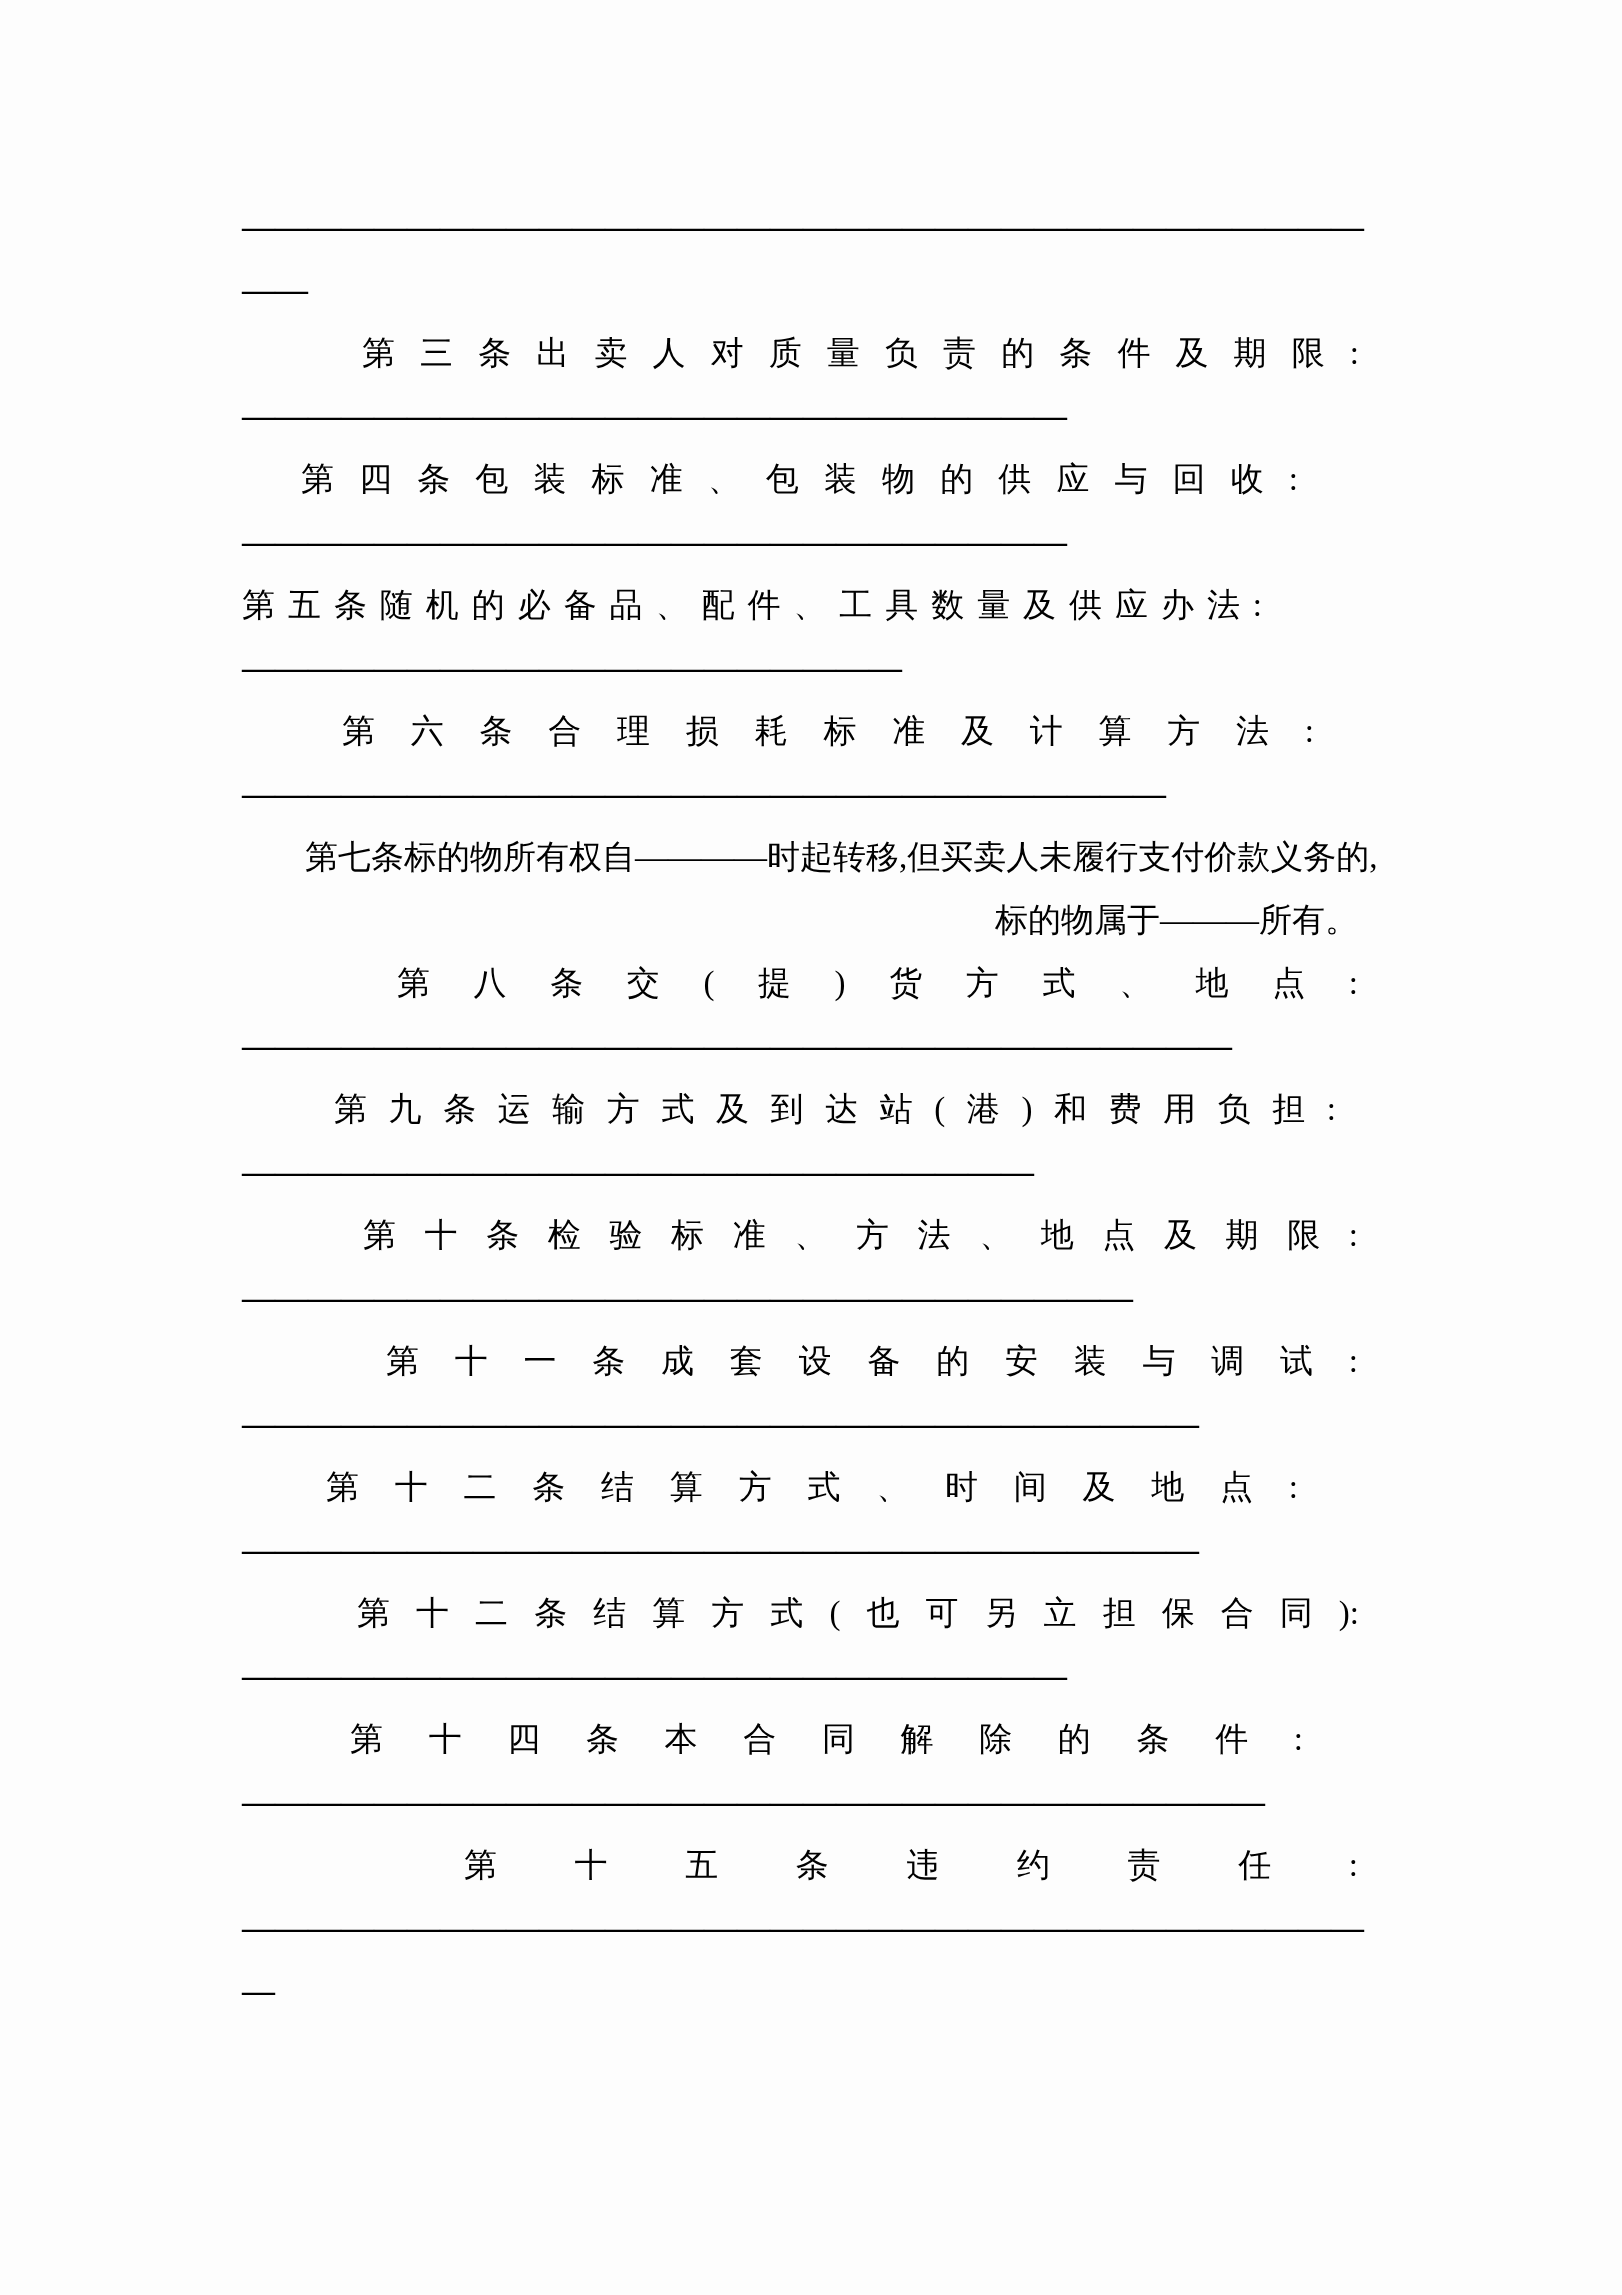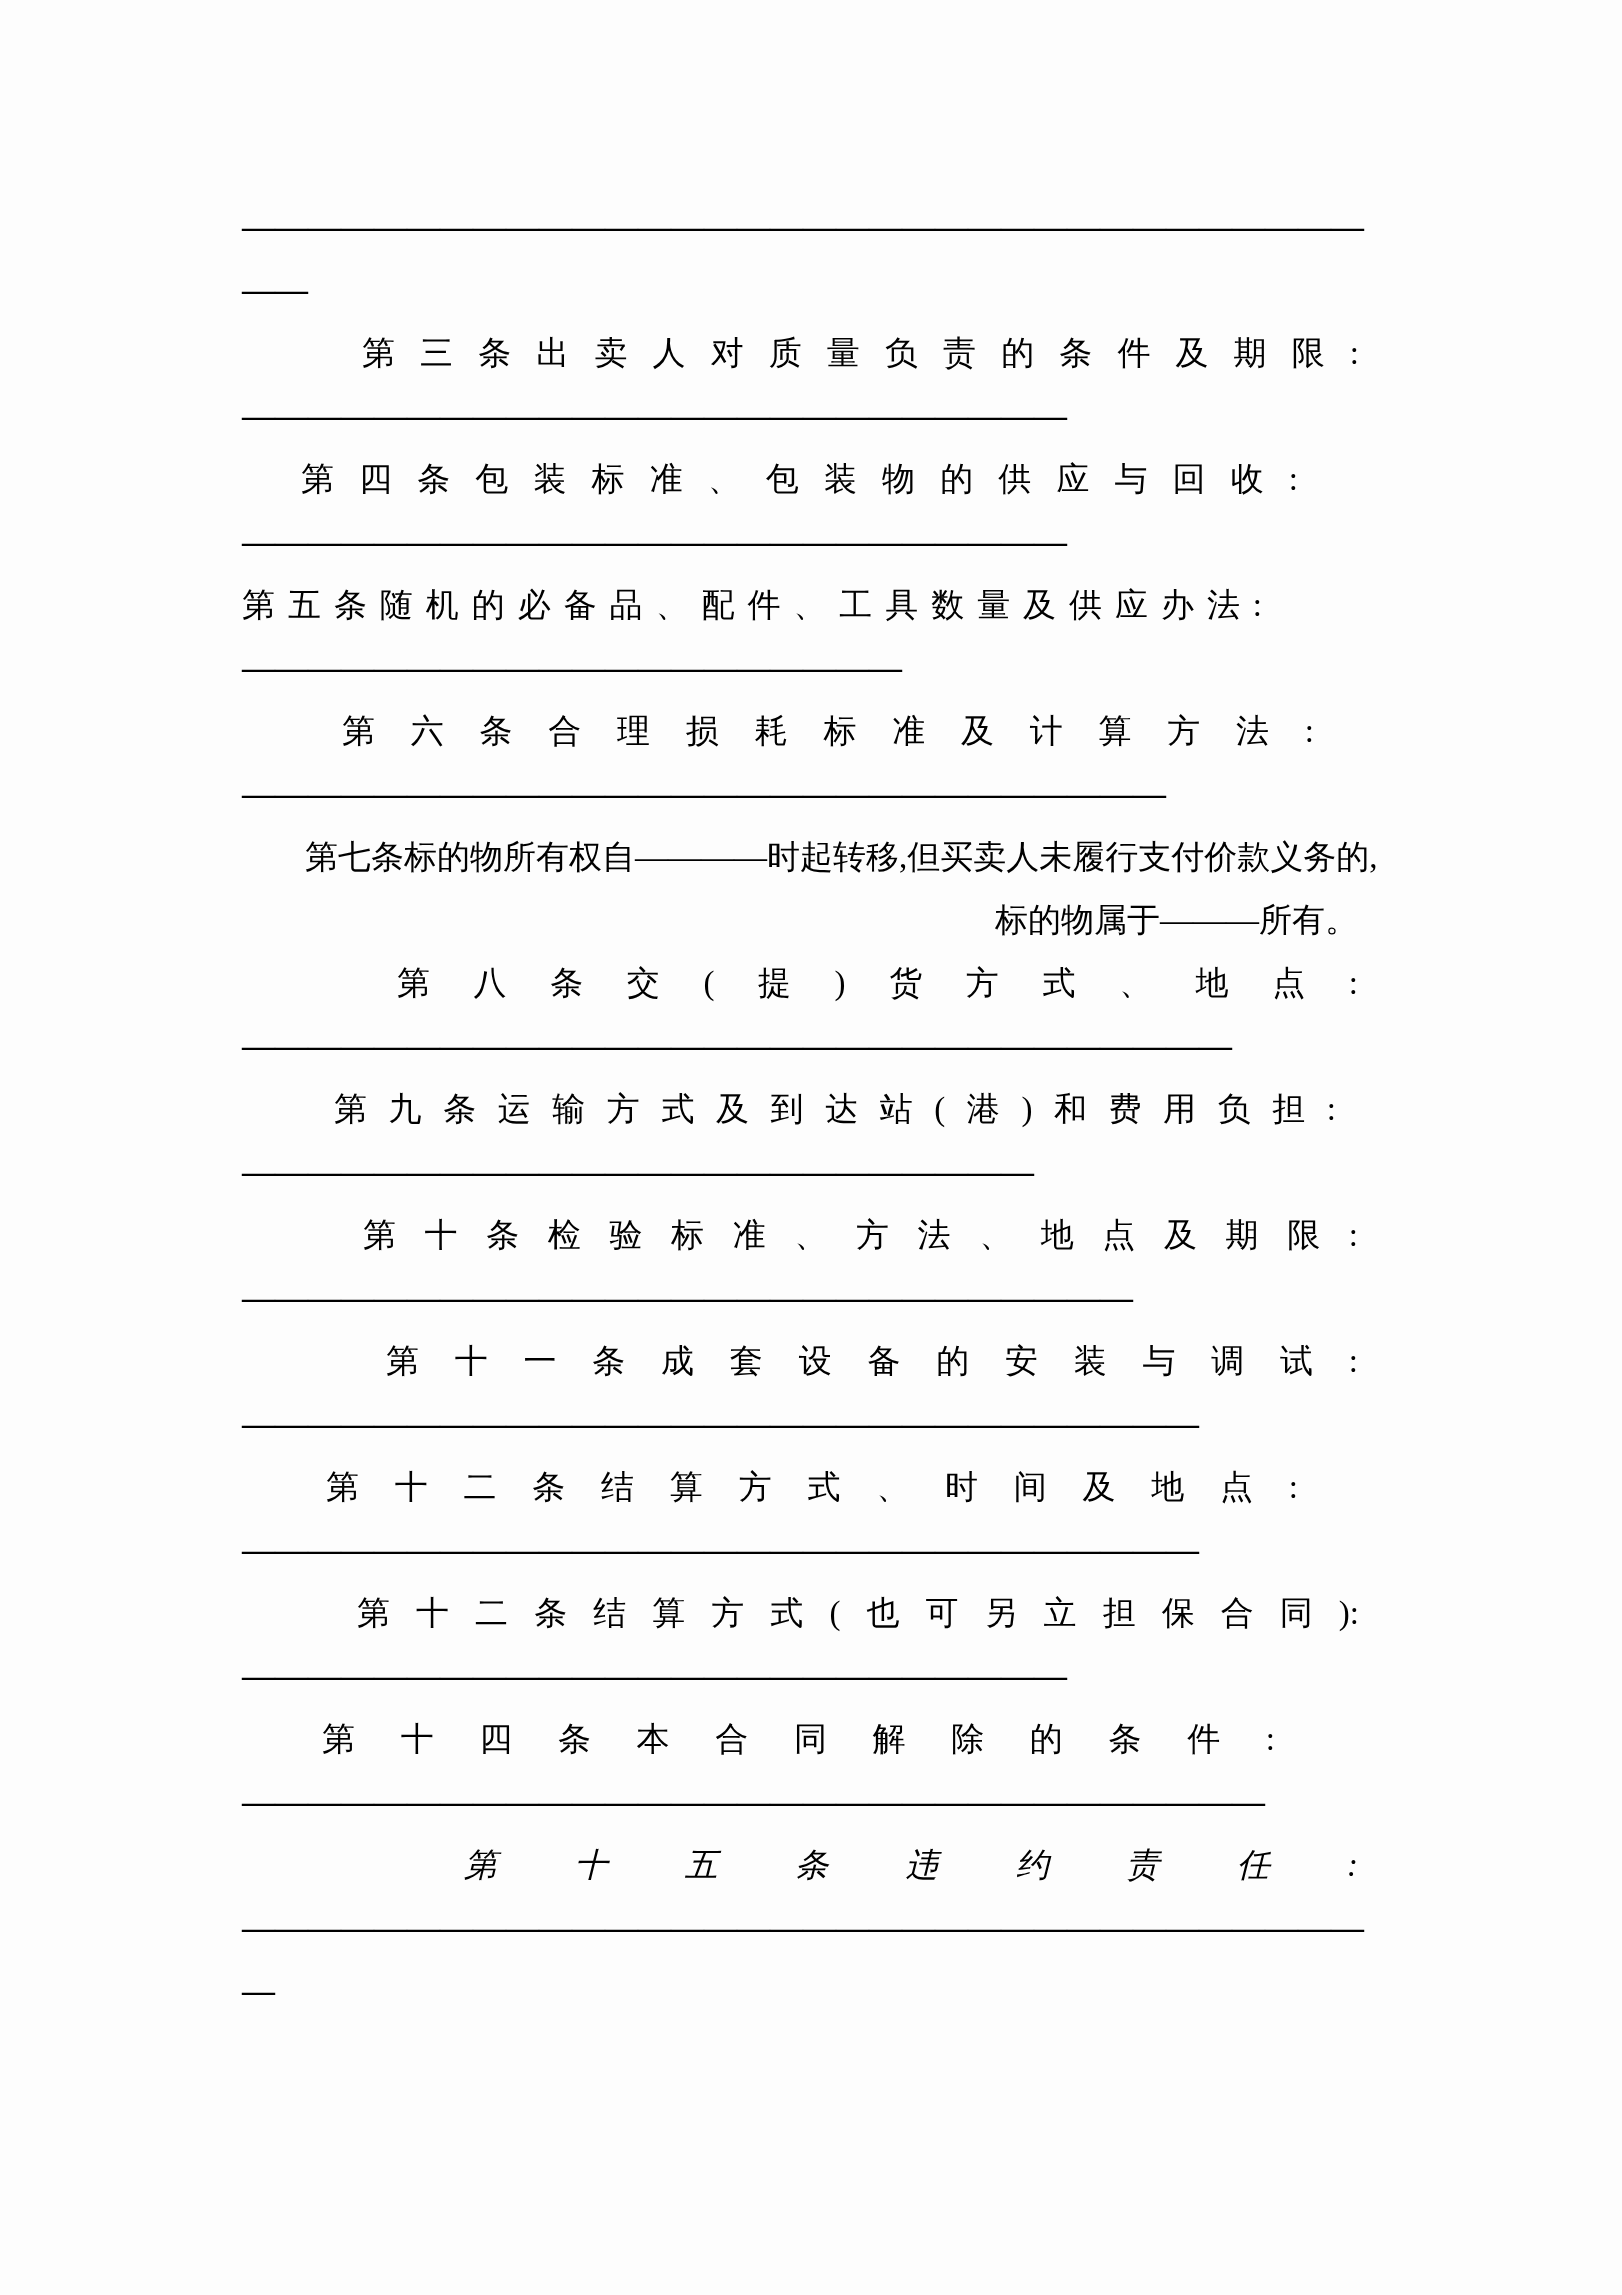--- a/index.html
+++ b/index.html
@@ -79,22 +79,22 @@
 
     <div class="line hd" style="margin-left:144px; width:972px;">第十一条成套设备的安装与调试:</div>
     <div class="line fill">—————————————————————————————</div>
 
     <div class="line hd" style="margin-left:84px; width:972px;">第十二条结算方式、时间及地点:</div>
     <div class="line fill">—————————————————————————————</div>
 
     <div class="line hd" style="margin-left:115px; width:1002px;">第十二条结算方式(也可另立担保合同):</div>
     <div class="line fill">—————————————————————————</div>
 
-    <div class="line hd" style="margin-left:80px; width:953px;font-family:Liberation Serif, serif;">第十四条本合同解除的条件:</div>
+    <div class="line hd" style="margin-left:108px; width:953px;font-family:Liberation Serif, serif;">第十四条本合同解除的条件:</div>
     <div class="line fill">———————————————————————————————</div>
 
-    <div class="line hd" style="margin-left:222px; width:894px;font-style:italic;">第十五条违约责任:</div>
+    <div class="line hd" style="margin-left:222px; width:894px;">第十五条违约责任:</div>
     <div class="line fill">——————————————————————————————————</div>
     <div class="line fill">—</div>
 
   </div>
 </div>
 
 
 </body></html>

